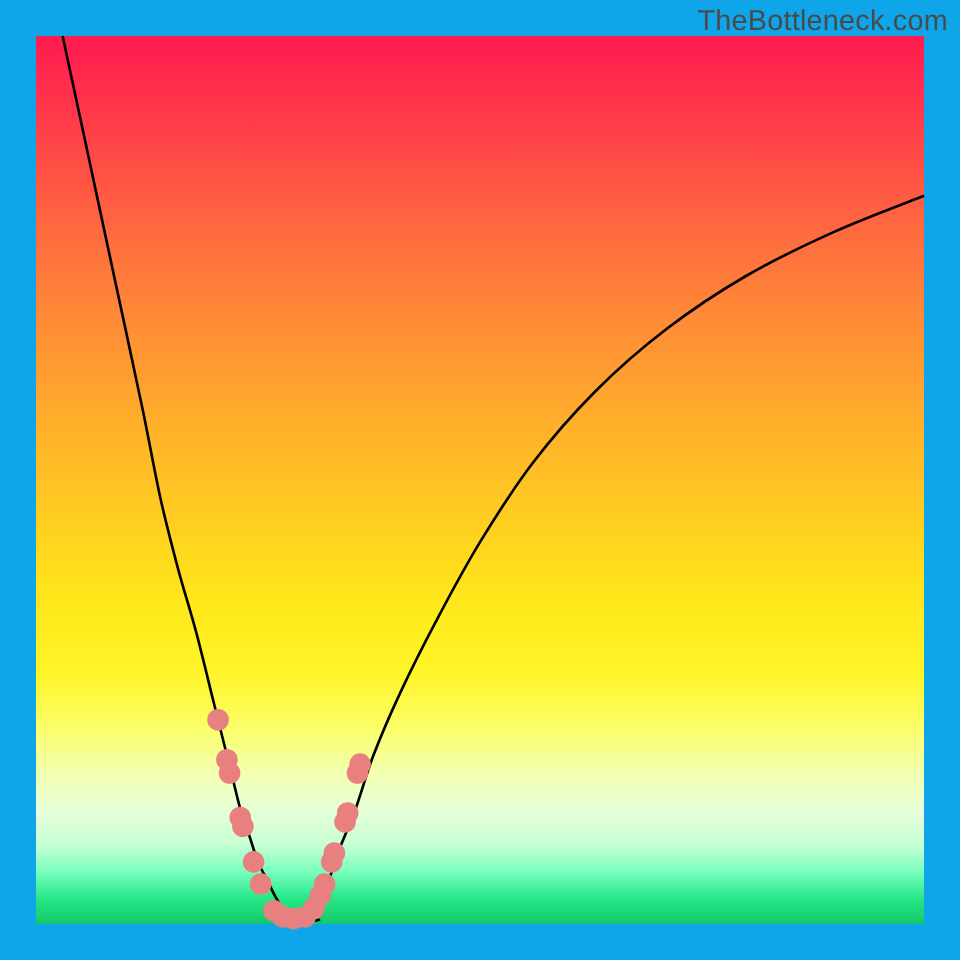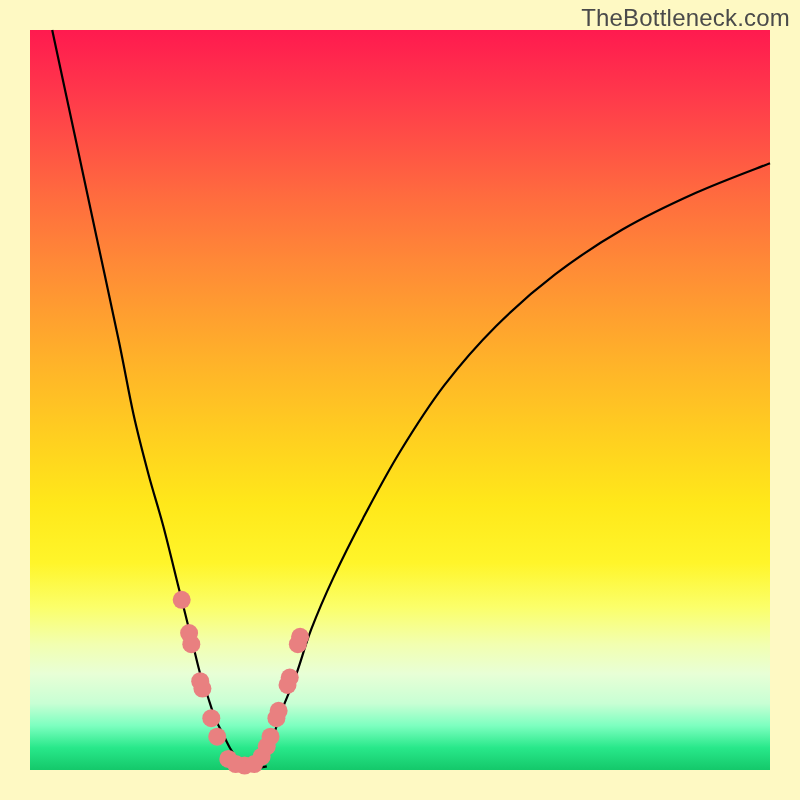--- a/index.html
+++ b/index.html
@@ -10,21 +10,21 @@
     overflow: hidden;
     background: #000;
     font-family: Arial, Helvetica, sans-serif;
   }
   .frame {
     position: absolute;
     left: 0;
     top: 0;
     width: 800px;
     height: 800px;
-    background: #fef9c3;
+    background: #0ea5e9;
   }
   .plot {
     position: absolute;
     left: 30px;
     top: 30px;
     width: 740px;
     height: 740px;
     background: linear-gradient(to bottom,
       #ff1a4f 0%,
       #ff3d4a 10%,

